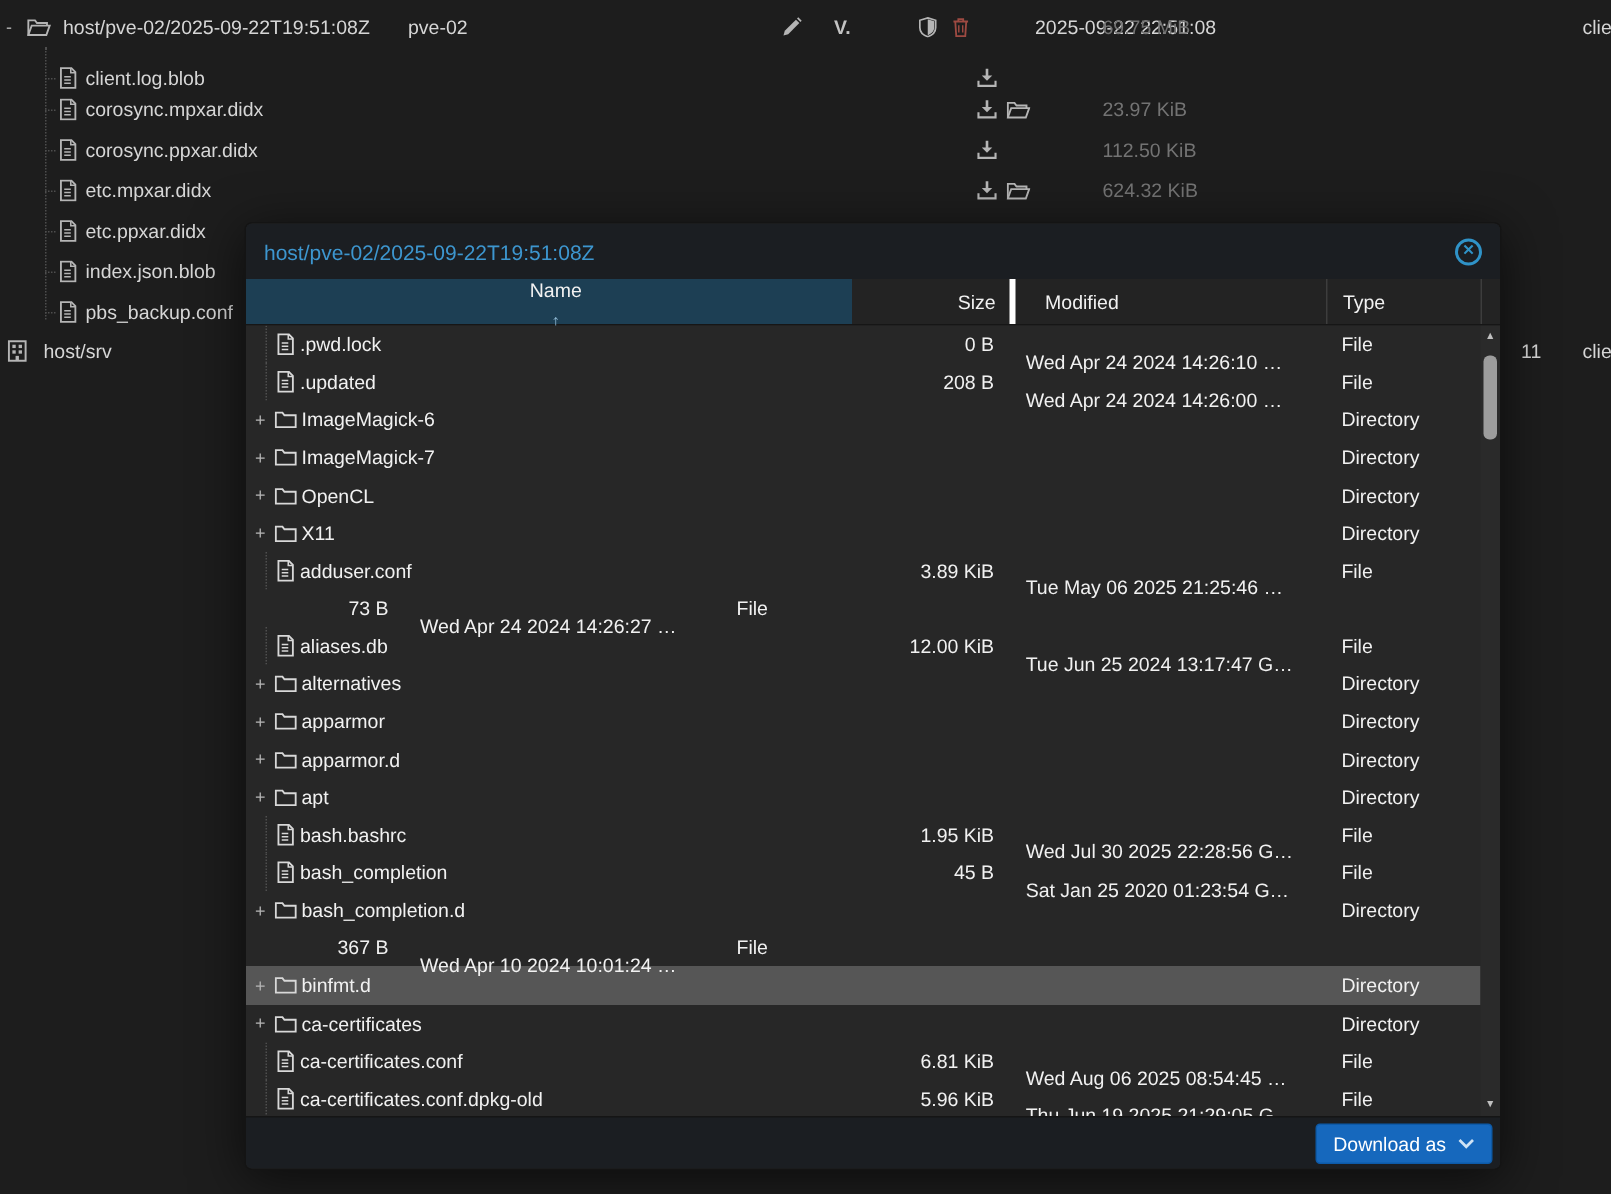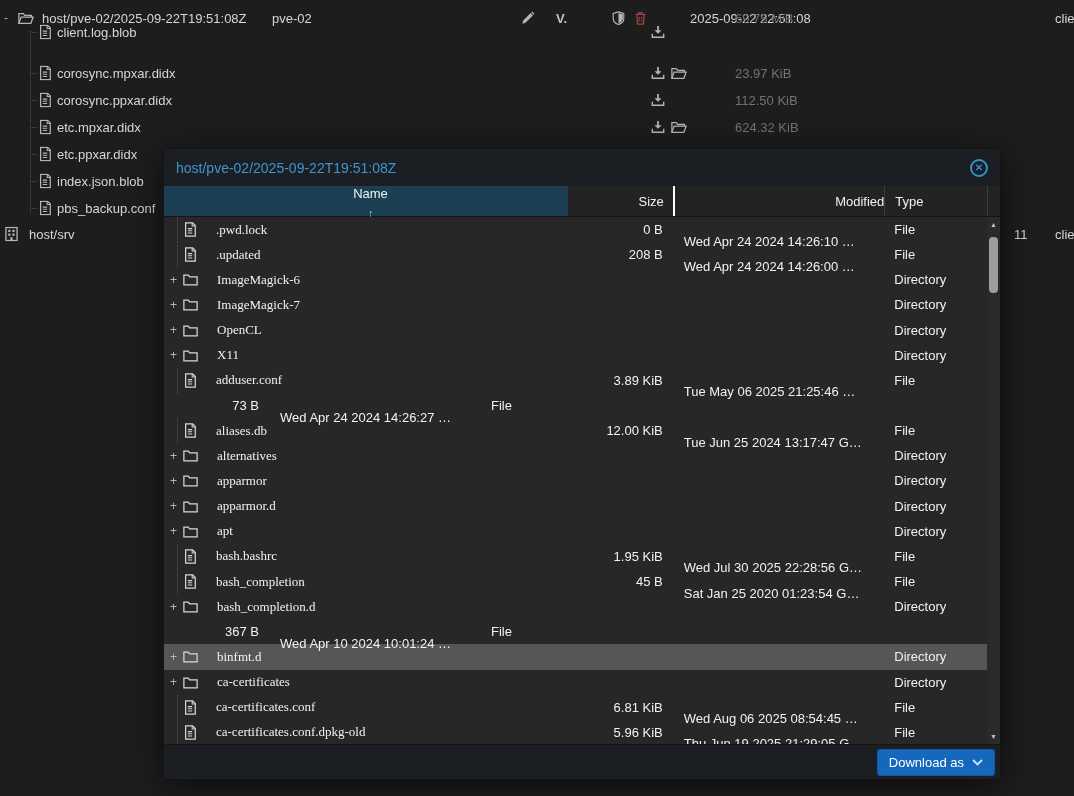--- a/index.html
+++ b/index.html
@@ -37,34 +37,34 @@
   #dlg-title { color:#3d96cf; font-size:14px; }
   #dlg-close {
     margin-left:auto; width:18px; height:18px; border:2px solid #2f93c8; border-radius:50%;
     color:#2f93c8; font-size:10px; font-weight:bold; line-height:1;
     display:flex; align-items:center; justify-content:center; cursor:pointer;
   }
   #grid-header { flex:none; height:31px; display:flex; background:#232323; border-bottom:1px solid #161616; color:#f1f1f1; }
   .hcell { display:flex; align-items:center; height:100%; }
   .hc-name { width:405px; background:#1d3f54; padding-left:9px; gap:6px;flex-direction:column; }
   .hc-size { width:105px; justify-content:flex-end; padding-right:9px; }
-  .hc-mod  { width:212px; padding-left:11px; border-left:2px solid #ffffff;justify-content:flex-end; }
+  .hc-mod  { width:212px; padding-left:20px; border-left:4px solid #ffffff; }
   .hc-type { width:103px; padding-left:10px; border-left:1px solid #3d3d3d; }
   .hc-spacer { width:13px; border-left:1px solid #3d3d3d; }
   .sort-arrow { color:#8fb9d4; font-size:12px; }
 
   #grid-body { flex:1; position:relative; background:#272727; overflow:hidden; }
   #rows { position:absolute; top:0; left:0; right:13px; bottom:0; }
   .row { display:flex; align-items:center; height:25.15px; color:#f1f1f1; }
   .row.hl { background:#565656; }
   .c-name { width:405px; height:100%; position:relative; display:flex; align-items:center; overflow:hidden; }
   .file-guide { position:absolute; left:13px; top:0; bottom:0; border-left:1px dotted #4f4f4f; }
   .row-expander { position:absolute; left:3px; width:13px; text-align:center; color:#b5b5b5; font-size:12px; cursor:pointer; }
   .c-name .icon { margin-left:19px; }
-  .c-name .nm { margin-left:19px; white-space:nowrap;font-family:Liberation Serif, serif; }
+  .c-name .nm { margin-left:3px; white-space:nowrap; }
   .c-size { width:105px; text-align:right; padding-right:10px; white-space:nowrap; }
   .c-mod  { width:212px; padding-left:11px; white-space:nowrap; overflow:hidden;margin-top:23px; }
   .c-type { width:103px; padding-left:10px; white-space:nowrap; }
 
   #vscrollbar { position:absolute; top:0; right:0; bottom:0; width:13px; background:#2a2a2a; }
   .sb-arrow { position:absolute; left:0; width:13px; text-align:center; color:#c0c0c0; font-size:7px; cursor:pointer; }
   #sb-up { top:4px; } #sb-down { bottom:4px; }
   #sb-thumb { position:absolute; left:2px; top:20px; width:9px; height:56px; background:#9d9d9d; border-radius:4px; cursor:pointer; }
 
   #dlg-toolbar { flex:none; height:35px; background:#1b1e22; border-top:1px solid #151515; display:flex; align-items:center; justify-content:flex-end; padding:8px 5px; }
@@ -110,21 +110,21 @@
           <path d="M3.5 4l.8 12h7.4l.8-12" fill="none" stroke="#9e4a42" stroke-width="1.5"></path>
           <path d="M6.4 7v6M9.6 7v6" stroke="#9e4a42" stroke-width="1.2"></path>
         </svg>
       </span>
     <span class="bg-date">2025-09-22 22:51:08</span>
     <span class="bg-size">69.75 MiB</span>
     <span class="edge-clip" style="left:1055px; width:19px;">clie</span>
   </div>
 
   <div id="bg-files">
-      <div class="bg-row" style="top: 19px;">
+      <div class="bg-row" style="top: 39px;">
         <span class="elbow" style="top: 13px;"></span>
         <span class="icon" style="left: 38px;">
           <svg width="14" height="15" viewBox="0 0 16 17">
             <path d="M3 16V1h8l3 3v12z" fill="none" stroke="#b5b5b5" stroke-width="1.4"></path>
             <path d="M10.5 1v3.5H14" fill="none" stroke="#b5b5b5" stroke-width="1.2"></path>
             <path d="M5.5 7.5h5M5.5 10h5M5.5 12.5h5" stroke="#b5b5b5" stroke-width="1.2"></path>
           </svg>
         </span>
         <span style="left: 57px;">client.log.blob</span>
         <span class="icon" style="left: 651px;">

